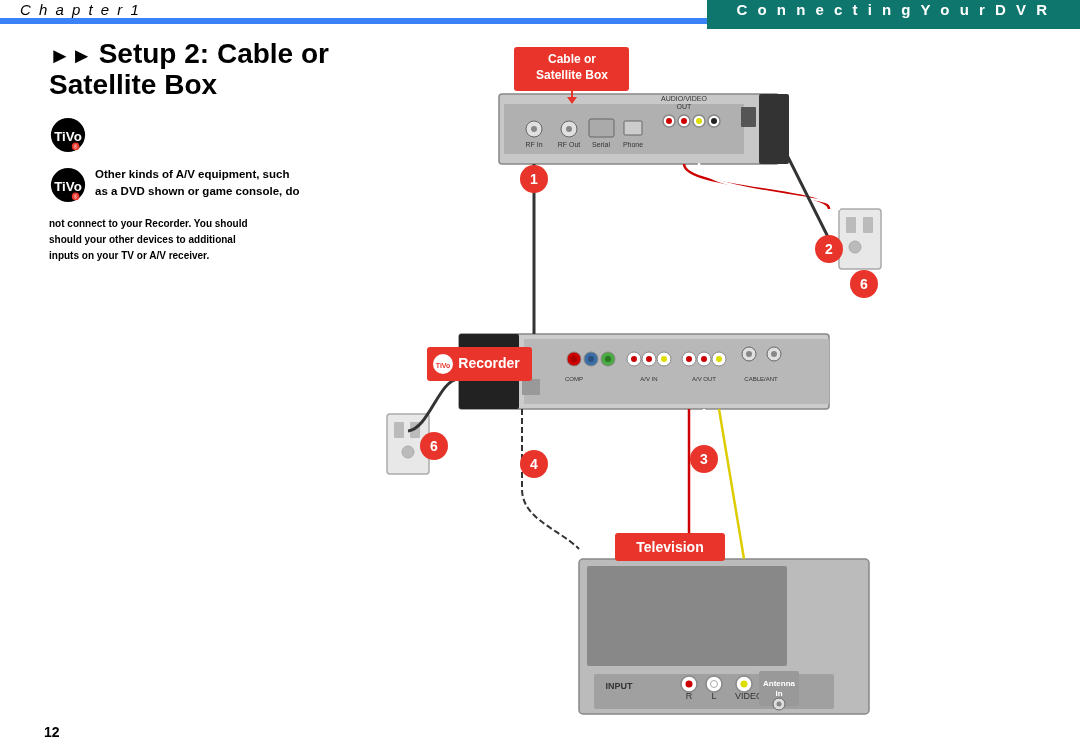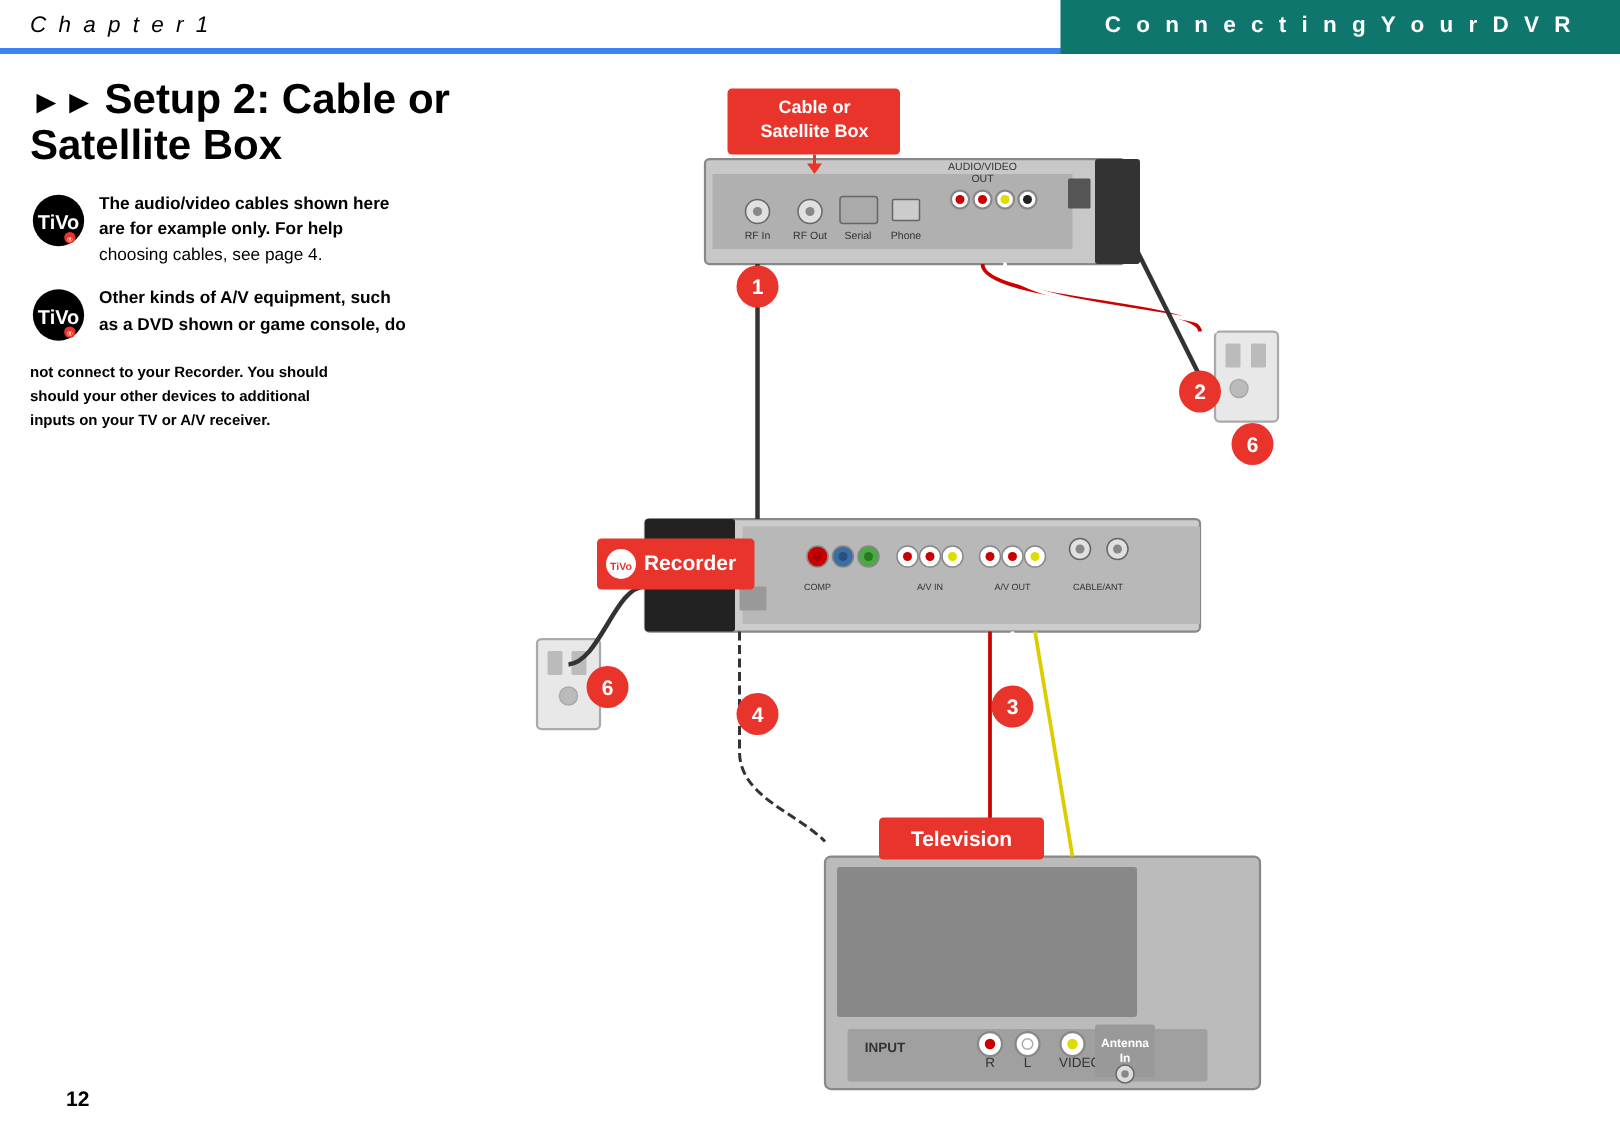--- a/index.html
+++ b/index.html
@@ -9,22 +9,22 @@
       background: #fff;
       font-family: Arial, sans-serif;
       overflow: hidden;
       position: relative;
     }
 
     
     .header {
       display: flex;
       align-items: center;
-      height: 36px;
-      border-bottom: 4px solid #3b82f6;
+      height: 24px;
+      border-bottom: 6px solid #3b82f6;
     }
     .header-chapter {
       flex: 1;
       padding-left: 20px;
       font-size: 15px;
       letter-spacing: 2px;
       font-style: italic;
     }
     .header-title {
       background: #0f766e;
@@ -44,20 +44,21 @@
       padding: 15px 20px;
       height: calc(750px - 40px);
       position: relative;
     }
 
     
     .left-panel {
       width: 310px;
       flex-shrink: 0;
       padding-right: 15px;
+      margin-left: 29px;
     }
 
     .page-main-title {
       font-size: 28px;
       font-weight: bold;
       margin-bottom: 15px;
       line-height: 1.1;
     }
     .page-main-title .arrow {
       color: #000;
@@ -121,25 +122,20 @@
     </div>
 
     <div class="tip-block">
       <div class="tivo-logo">
         <svg viewBox="0 0 40 40" xmlns="http://www.w3.org/2000/svg">
           <ellipse cx="20" cy="20" rx="18" ry="18" fill="#000"></ellipse>
           <text x="20" y="26" text-anchor="middle" fill="#fff" font-size="14" font-weight="bold" font-family="Arial">TiVo</text>
           <circle cx="28" cy="32" r="4" fill="#e8342a"></circle>
           <text x="28" y="35" text-anchor="middle" fill="#fff" font-size="5" font-family="Arial">®</text>
         </svg>
-      </div>
-      <div class="tip-text">
-        <span>The audio/video cables shown here</span><br>
-        <span>are for example only. For help</span><br>
-        <span class="normal">choosing cables, see page 4.</span>
       </div>
     </div>
 
     <div class="tip-block" style="margin-top:8px;">
       <div class="tivo-logo">
         <svg viewBox="0 0 40 40" xmlns="http://www.w3.org/2000/svg">
           <ellipse cx="20" cy="20" rx="18" ry="18" fill="#000"></ellipse>
           <text x="20" y="26" text-anchor="middle" fill="#fff" font-size="14" font-weight="bold" font-family="Arial">TiVo</text>
           <circle cx="28" cy="32" r="4" fill="#e8342a"></circle>
           <text x="28" y="35" text-anchor="middle" fill="#fff" font-size="5" font-family="Arial">®</text>

